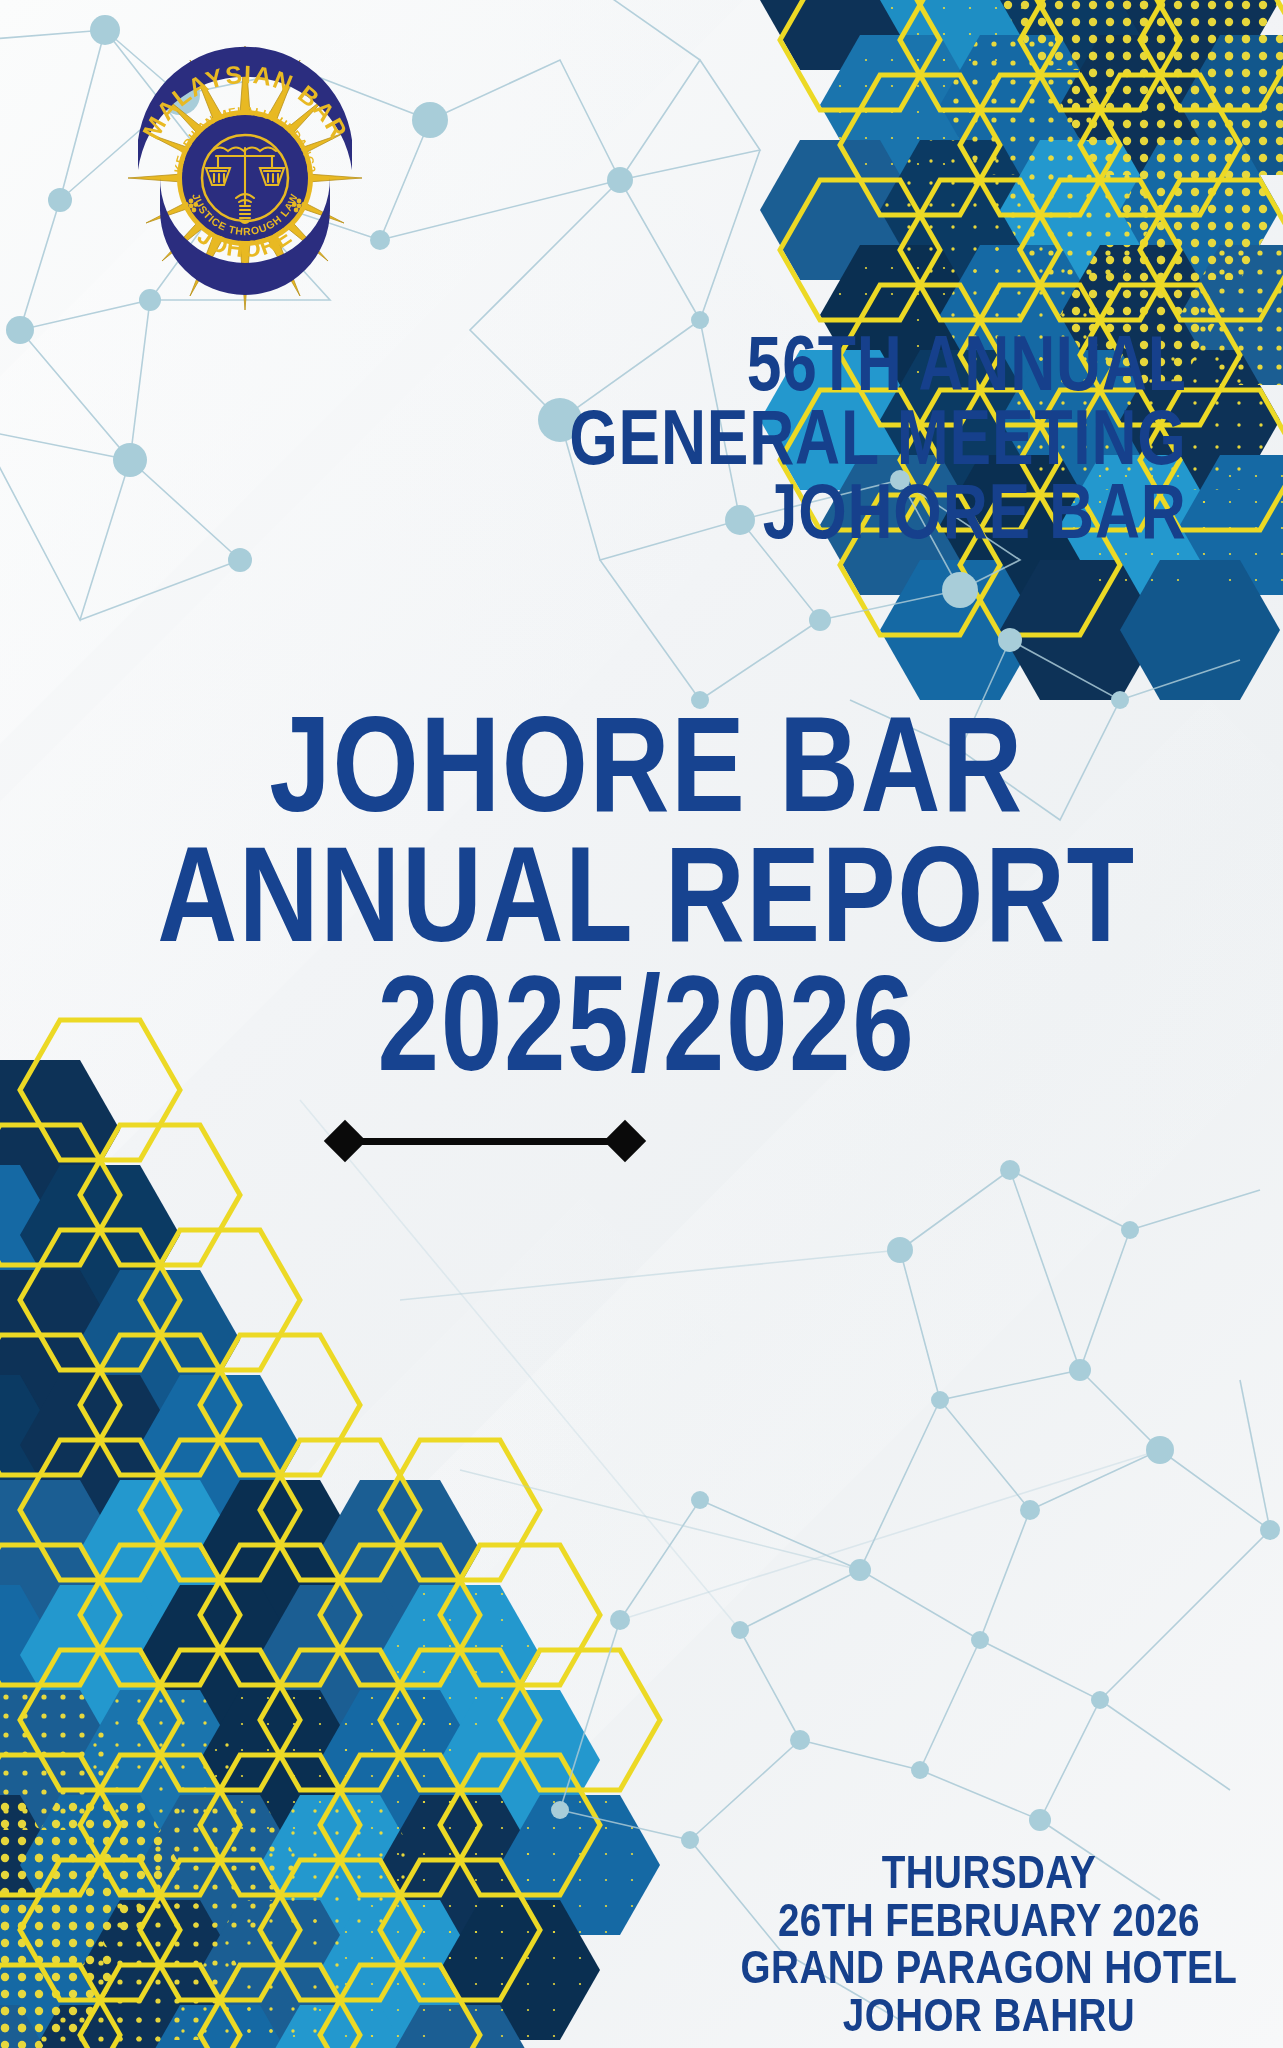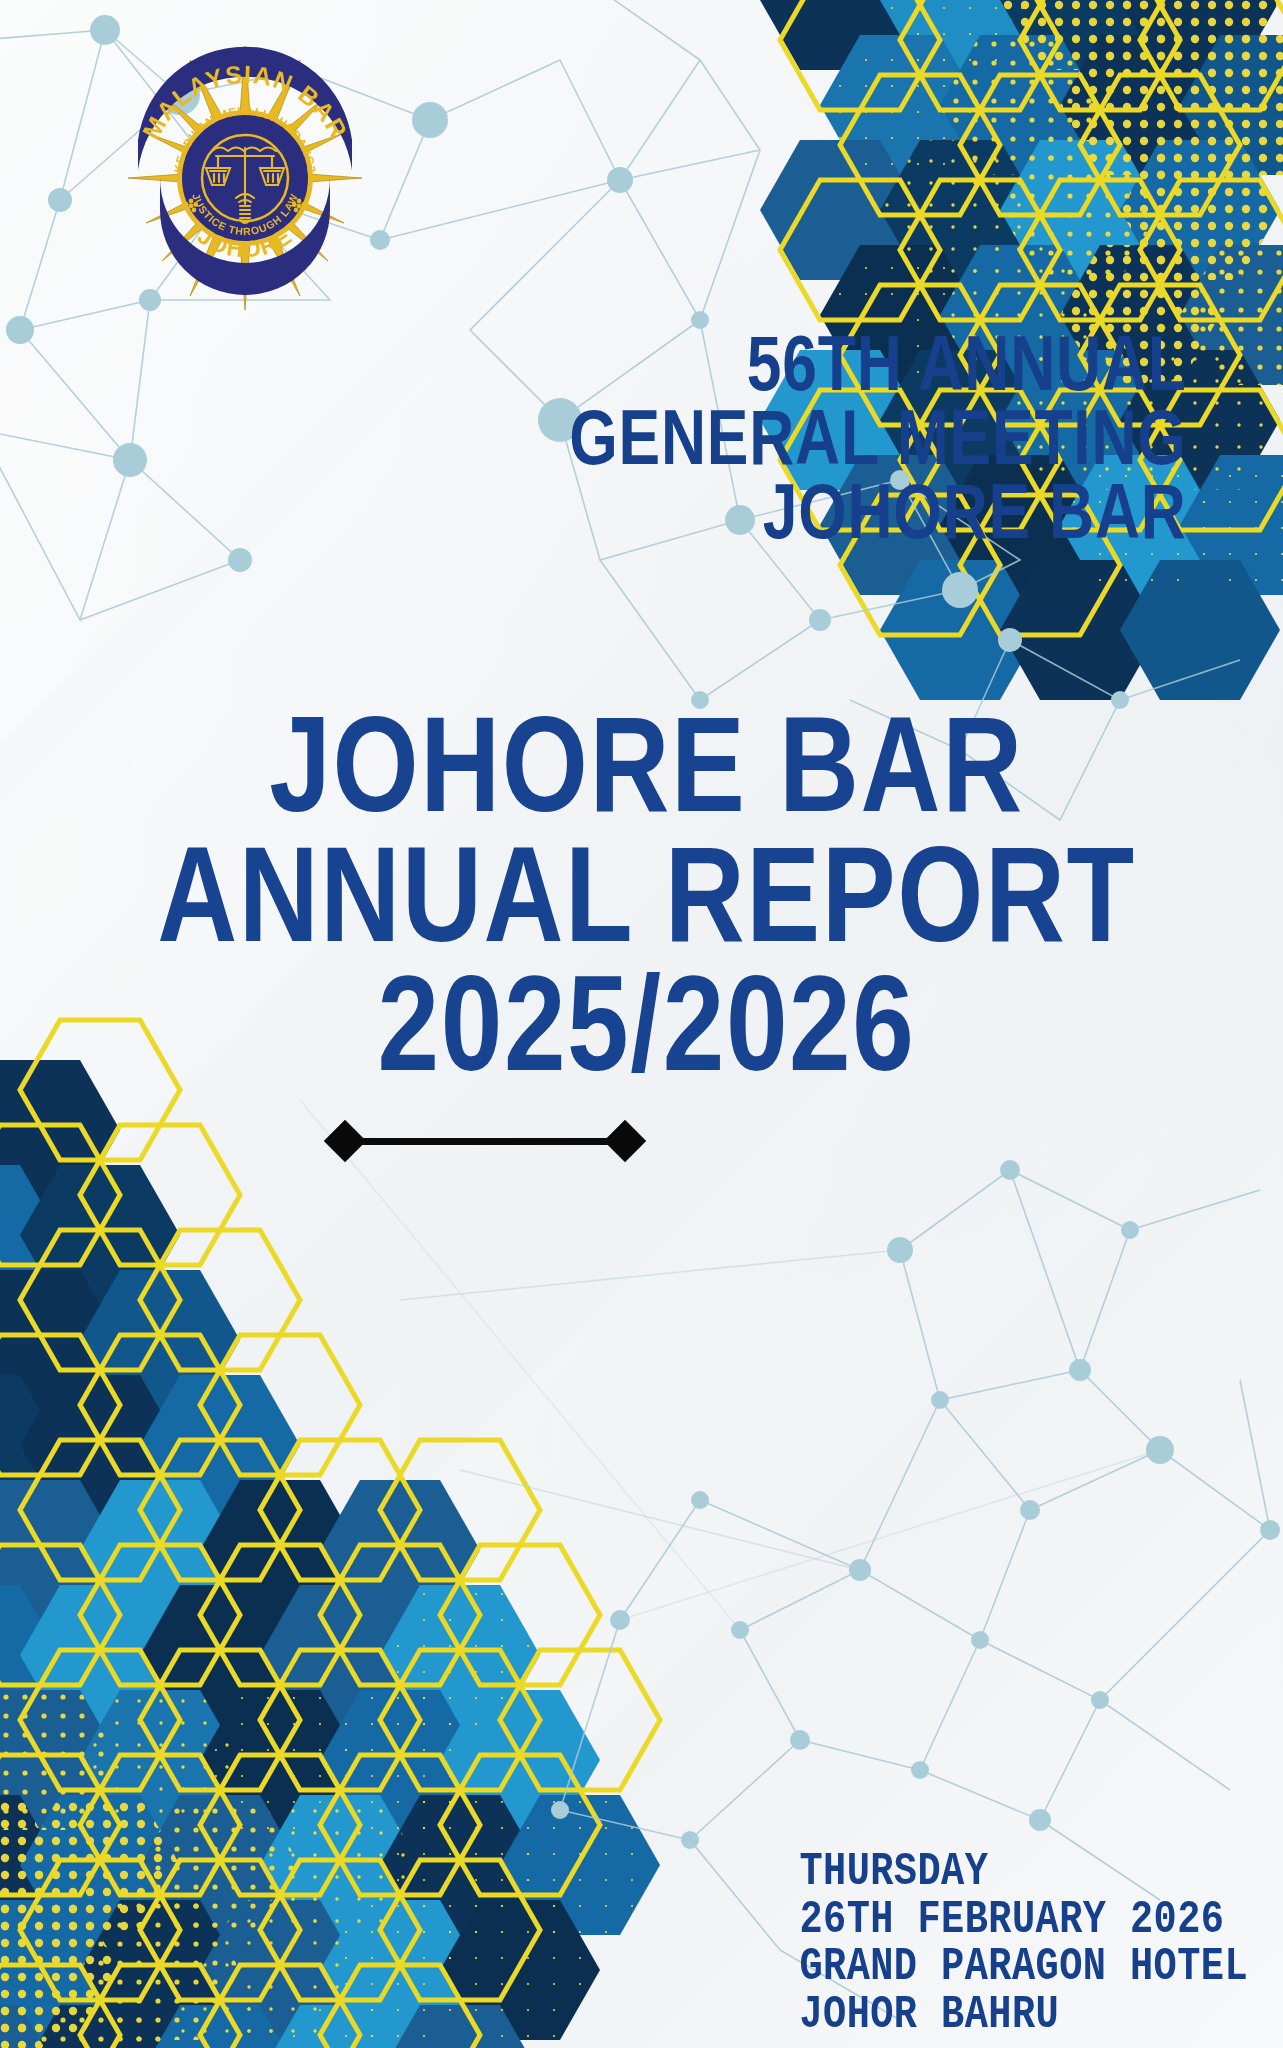--- a/index.html
+++ b/index.html
@@ -86,23 +86,22 @@
   }
   .divider .dia{
     position:absolute;top:6px;width:30px;height:30px;background:#0a0a0a;
     transform:rotate(45deg);
   }
   .divider .dia.l{left:0;}
   .divider .dia.r{right:0;}
 
   
   .footer{
-    position:absolute;right:35px;bottom:8px;
-    text-align:left;
-    font-family:Liberation Mono, monospace;
+    position:absolute;right:46px;bottom:8px;
+    text-align:center;
   }
   .footer .fl{
     display:block;
     color:#16408c;
     font-weight:bold;
     font-size:46px;
     line-height:1.04;
     letter-spacing:0.5px;
     transform:scaleX(0.84);
     transform-origin:right center;

